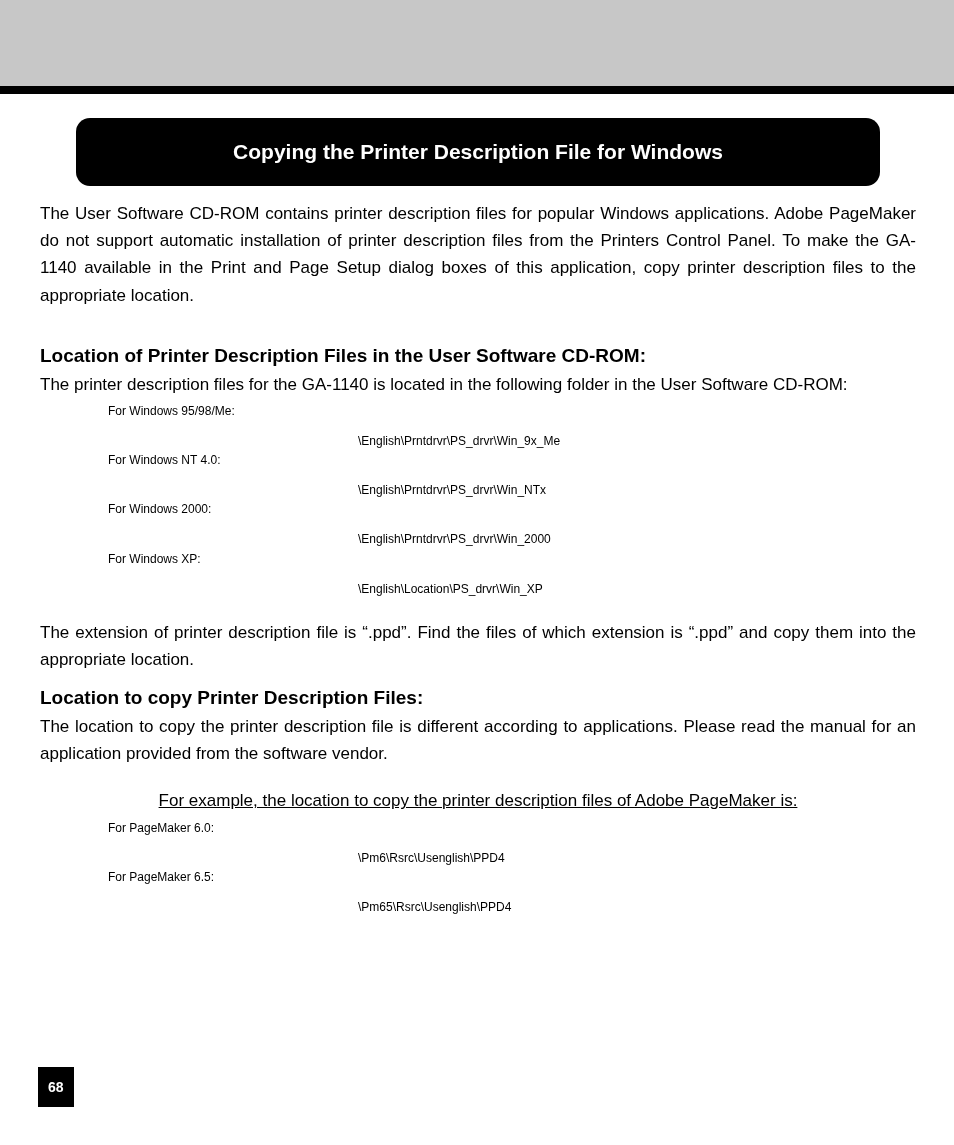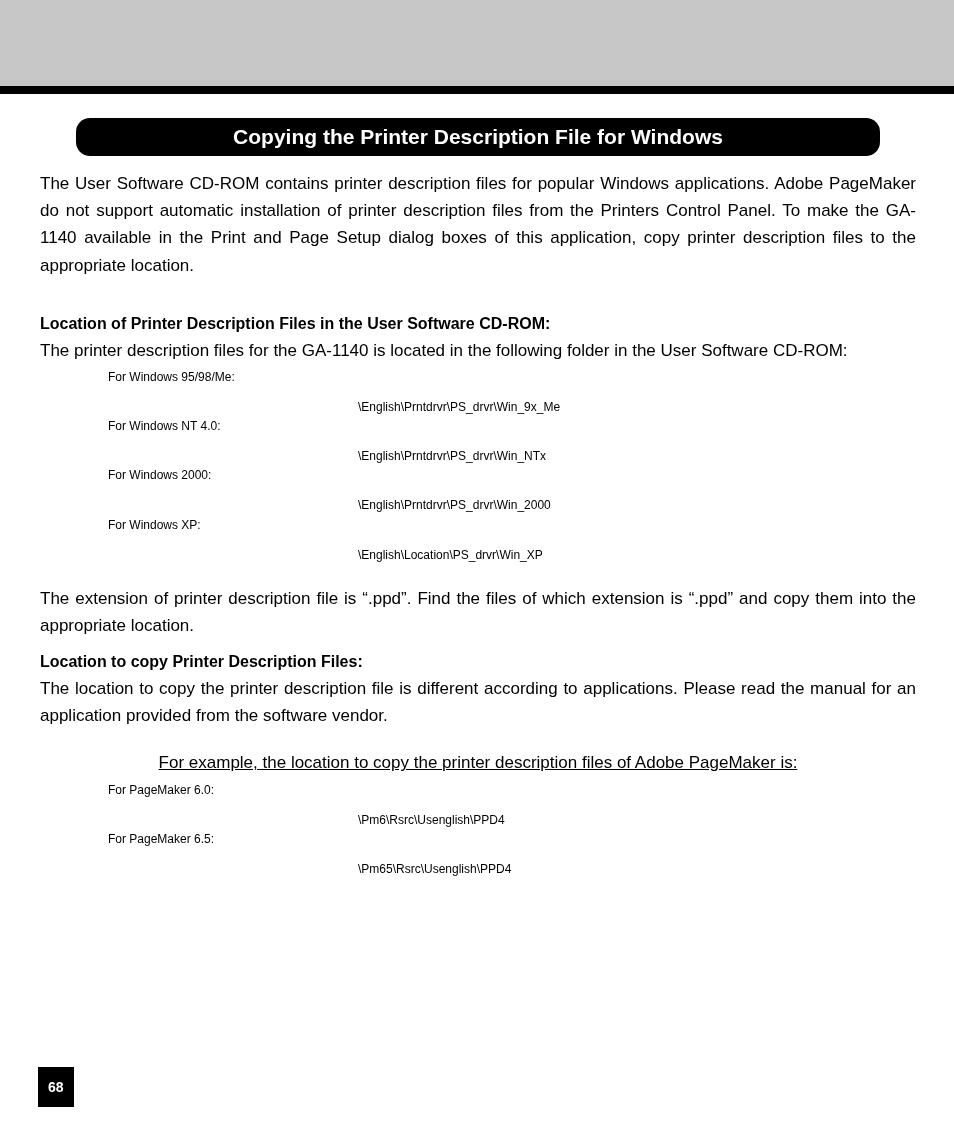--- a/index.html
+++ b/index.html
@@ -19,34 +19,34 @@
   }
   .content {
     padding: 24px 38px 0 40px;
   }
   .heading-pill {
     background: #000;
     color: #fff;
     font-weight: bold;
     font-size: 21px;
     text-align: center;
-    padding: 7px 14px;
+    padding: 22px 14px;
     border-radius: 14px;
     margin: 0 36px 14px 36px;
   }
   .para {
     font-size: 17px;
     line-height: 1.6;
     text-align: justify;
     margin-bottom: 14px;
   }
   .sect-gap-lg { margin-top: 36px; }
   .sect-gap-sm { margin-top: 10px; }
   .subhead {
-    font-size: 16px;
+    font-size: 19px;
     font-weight: bold;
     margin-bottom: 4px;
   }
   .path-table {
     margin-left: 68px;
     margin-top: 4px;
     margin-bottom: 14px;
   }
   .path-row {
     display: flex;

